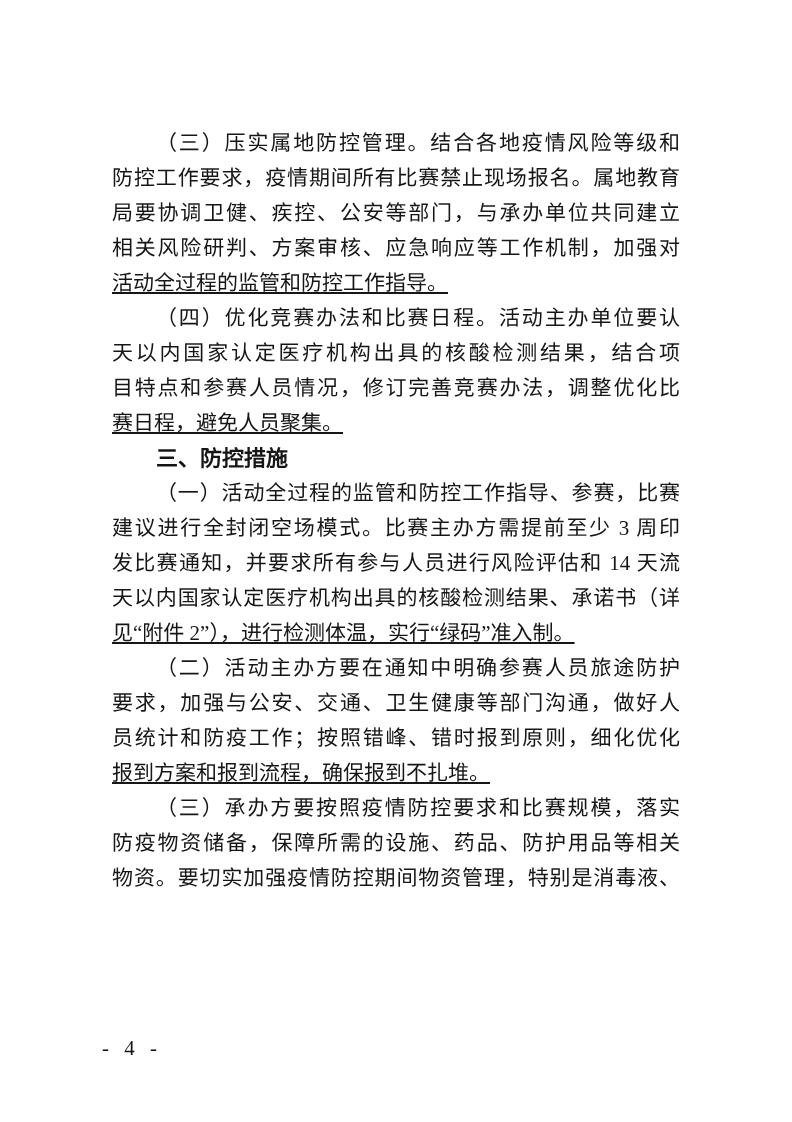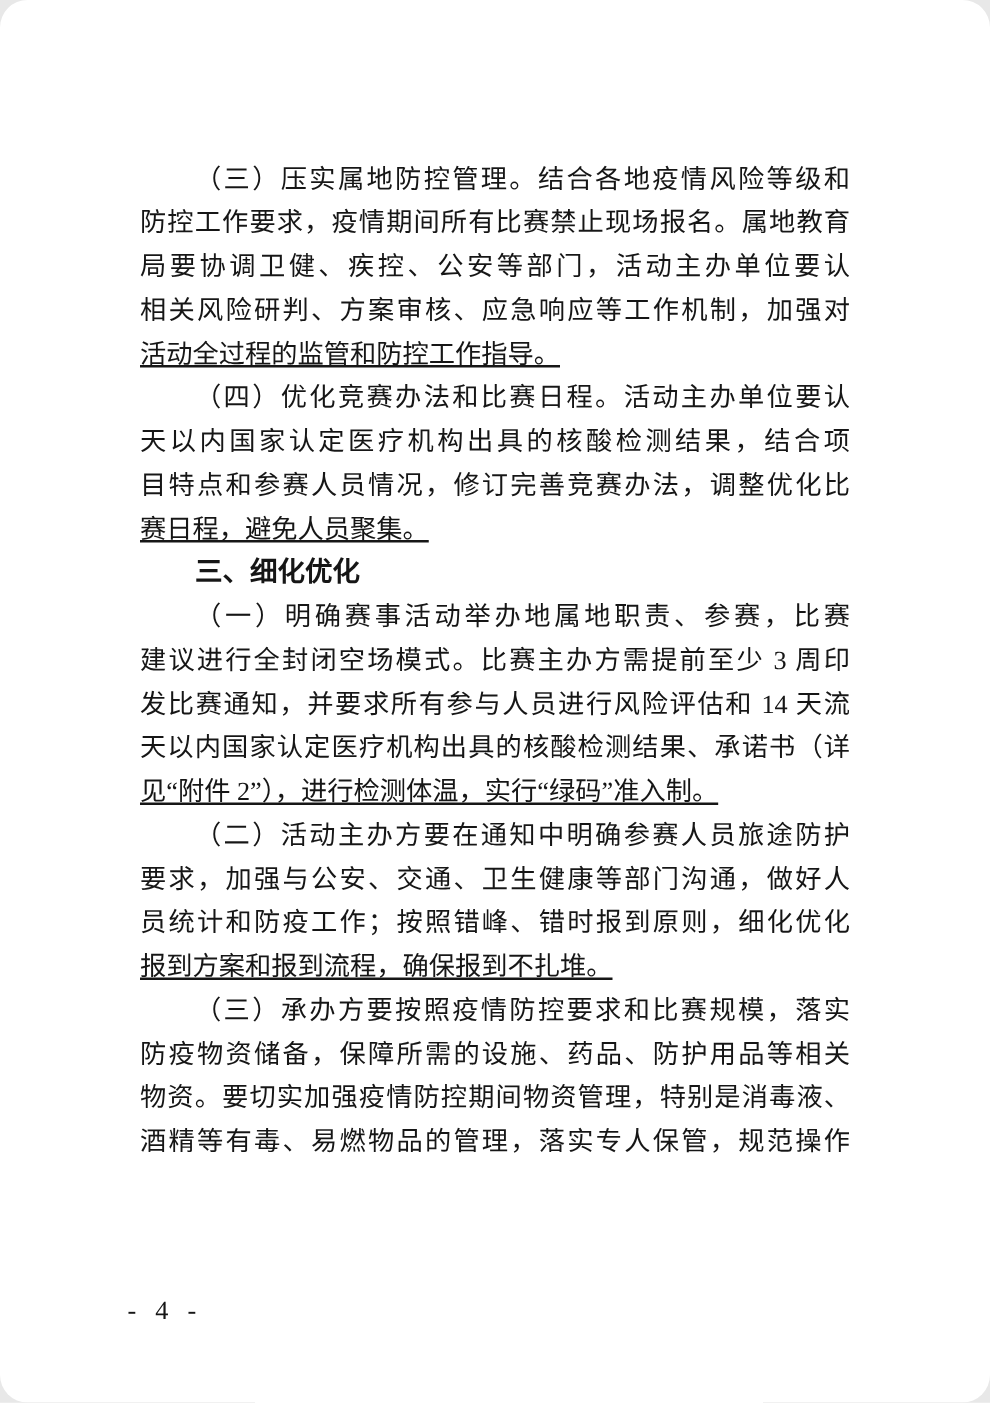--- a/index.html
+++ b/index.html
@@ -9,21 +9,20 @@
     font-family: "Liberation Serif", "DejaVu Serif", serif;
   }
   .page {
     position: relative;
     width: 792px;
     height: 1122px;
     margin: 0 auto;
     background: #ffffff;
     color: #161616;
     overflow: hidden;
-    border-radius: 22px;
   }
   .doc-body {
     position: absolute;
     left: 112px;
     top: 126px;
     width: 568px;
   }
   .para, .heading {
     margin: 0;
     padding: 0;
@@ -64,47 +63,46 @@
   }
 </style>
 </head>
 <body>
 
 <div class="page">
   <div class="doc-body">
       <div class="para">
         <div class="line">（三）压实属地防控管理。结合各地疫情风险等级和</div>
         <div class="line">防控工作要求，疫情期间所有比赛禁止现场报名。属地教育</div>
-        <div class="line">局要协调卫健、疾控、公安等部门，活动主办单位要认</div>
+        <div class="line">局要协调卫健、疾控、公安等部门，与承办单位共同建立</div>
         <div class="line">相关风险研判、方案审核、应急响应等工作机制，加强对</div>
         <div class="line last">活动全过程的监管和防控工作指导。</div>
       </div>
       <div class="para">
         <div class="line">（四）优化竞赛办法和比赛日程。活动主办单位要认</div>
         <div class="line">天以内国家认定医疗机构出具的核酸检测结果，结合项</div>
         <div class="line">目特点和参赛人员情况，修订完善竞赛办法，调整优化比</div>
         <div class="line last">赛日程，避免人员聚集。</div>
       </div>
       <div class="heading">
-        <div class="line last">三、细化优化</div>
+        <div class="line last">三、防控措施</div>
       </div>
       <div class="para">
-        <div class="line">（一）明确赛事活动举办地属地职责、参赛，比赛</div>
+        <div class="line">（一）活动全过程的监管和防控工作指导、参赛，比赛</div>
         <div class="line">建议进行全封闭空场模式。比赛主办方需提前至少 3 周印</div>
         <div class="line">发比赛通知，并要求所有参与人员进行风险评估和 14 天流</div>
         <div class="line">天以内国家认定医疗机构出具的核酸检测结果、承诺书（详</div>
         <div class="line last">见“附件 2”），进行检测体温，实行“绿码”准入制。</div>
       </div>
       <div class="para">
         <div class="line">（二）活动主办方要在通知中明确参赛人员旅途防护</div>
         <div class="line">要求，加强与公安、交通、卫生健康等部门沟通，做好人</div>
         <div class="line">员统计和防疫工作；按照错峰、错时报到原则，细化优化</div>
         <div class="line last">报到方案和报到流程，确保报到不扎堆。</div>
       </div>
       <div class="para">
         <div class="line">（三）承办方要按照疫情防控要求和比赛规模，落实</div>
         <div class="line">防疫物资储备，保障所需的设施、药品、防护用品等相关</div>
         <div class="line">物资。要切实加强疫情防控期间物资管理，特别是消毒液、</div>
-        <div class="line">酒精等有毒、易燃物品的管理，落实专人保管，规范操作</div>
       </div>
     </div>
   <div class="page-num">- 4 -</div>
 </div>
 
 </body></html>

